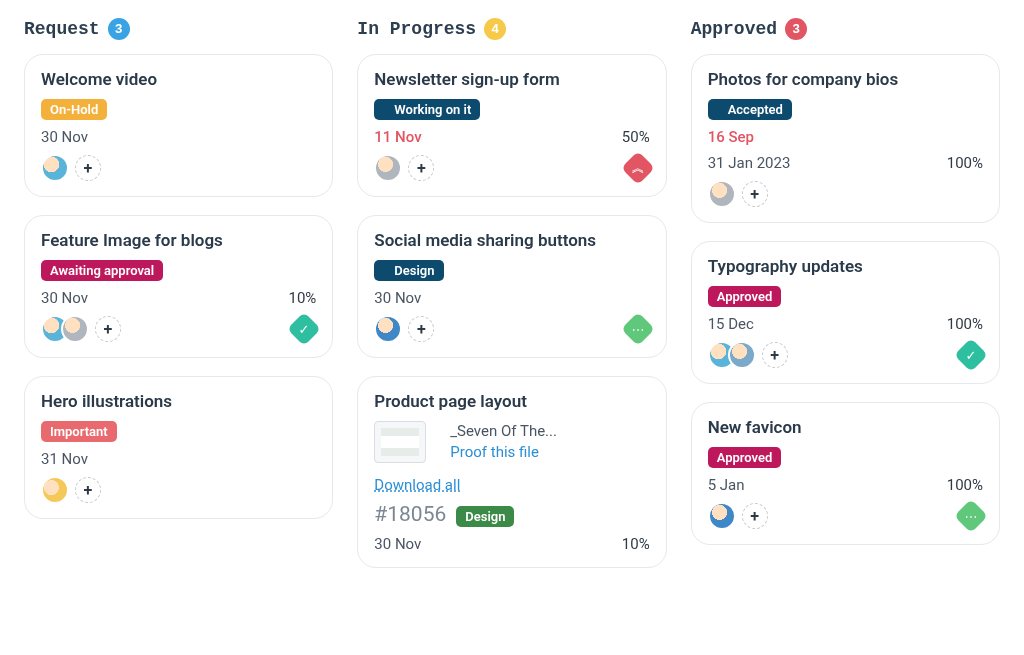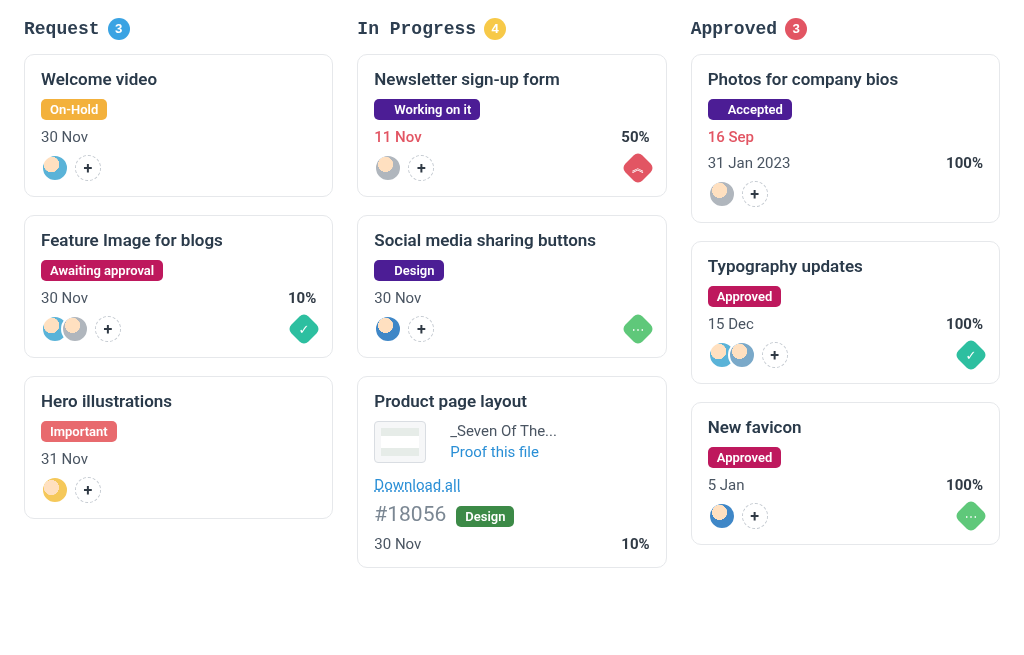--- a/index.html
+++ b/index.html
@@ -20,39 +20,39 @@
     min-width: 22px; height: 22px; border-radius: 11px;
     font-size: 13px; font-weight: 600; color: #fff;
   }
   .count-blue   { background: #3aa3e3; }
   .count-yellow { background: #f7c948; }
   .count-red    { background: #e25563; }
 
   .card {
     background: #fff;
     border: 1px solid #e6e8eb;
-    border-radius: 10px;
+    border-radius: 19px;
     padding: 14px 16px 14px;
     margin-bottom: 18px;
   }
   .card-title { font-size: 17px; font-weight: 600; color: #2a3a4a; margin-bottom: 10px; }
   .tag {
     display: inline-block; padding: 3px 9px; border-radius: 5px;
     font-size: 13px; font-weight: 600; color: #fff; margin-bottom: 8px;
   }
   .tag-orange { background: #f3b13c; }
   .tag-purple { background: #be185d; }
   .tag-red    { background: #e86a6e; }
-  .tag-green  { background: #4c1d95; padding-left: 20px; }
+  .tag-green  { background: #0c4a6e; padding-left: 20px; }
   .tag-darkgreen { background: #3c8a47; }
 
   .meta-row { display: flex; justify-content: space-between; align-items: flex-end; font-size: 15px; color: #4a5562; margin-bottom: 8px; }
   .meta-row:last-child { margin-bottom: 0; }
   .date-overdue { color: #e25563; font-weight: 500; }
-  .pct { font-weight: 700; color: #303a45; }
+  .pct { font-weight: 400; color: #303a45; }
 
   .assignees-row { display: flex; align-items: center; justify-content: space-between; }
   .assignees { display: flex; align-items: center; }
   .avatar {
     width: 28px; height: 28px; border-radius: 50%; border: 2px solid #fff;
     display: inline-block; background: #bcd;
   }
   .avatar + .avatar { margin-left: -8px; }
   .avatar-1 { background: radial-gradient(circle at 35% 35%, #ffe0c0 0 35%, #5ab3d8 36% 100%); }
   .avatar-2 { background: radial-gradient(circle at 40% 35%, #ffe0c0 0 35%, #b0b6bd 36% 100%); }

